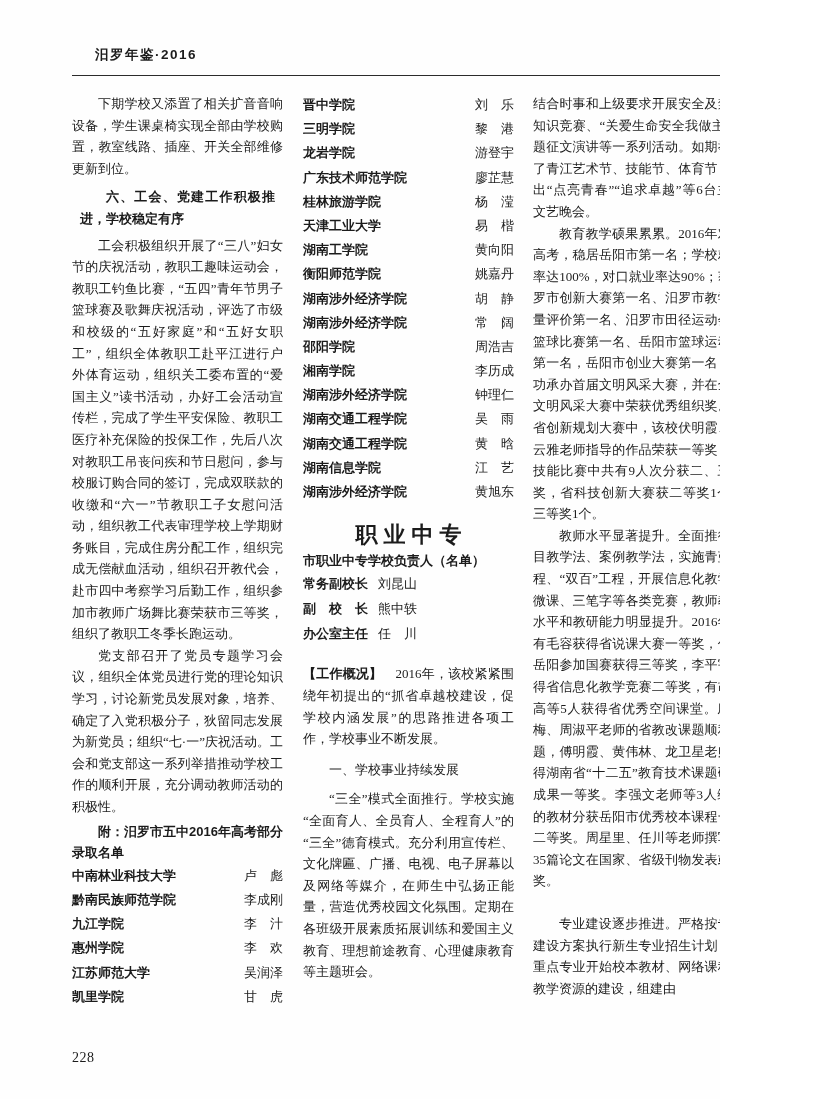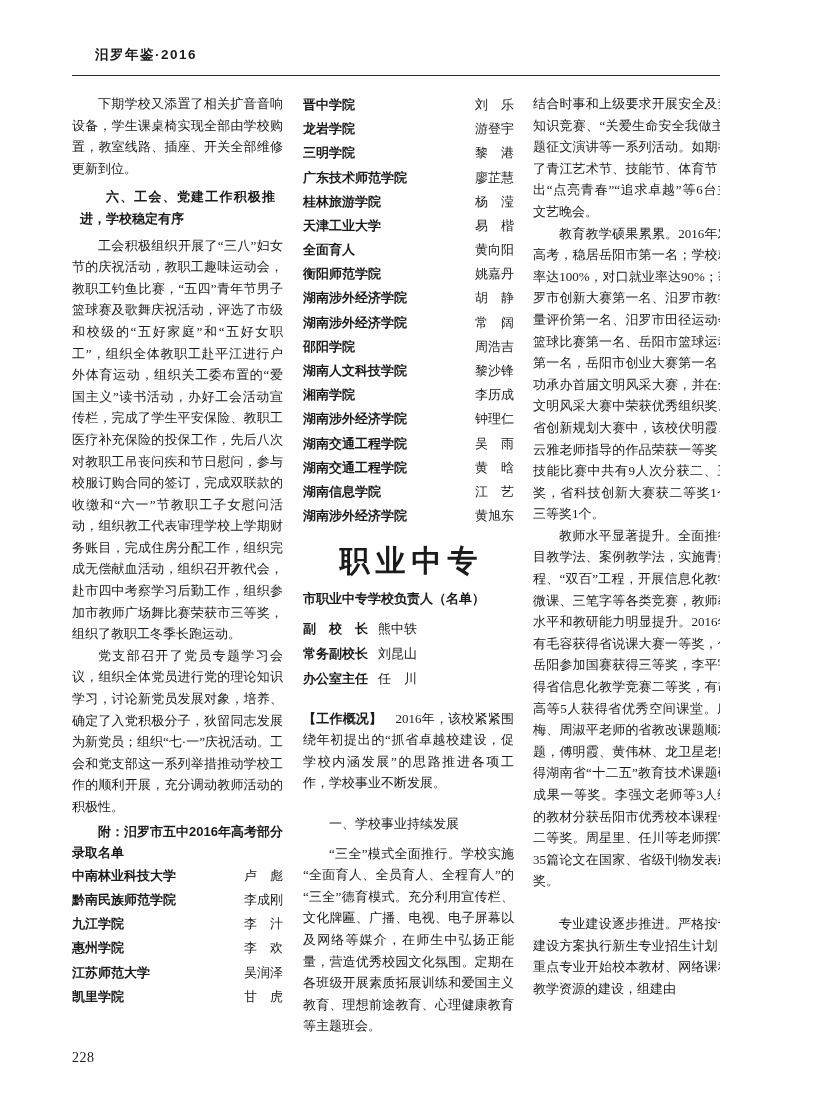--- a/index.html
+++ b/index.html
@@ -59,59 +59,58 @@
   .appendix {
     font-family: "Liberation Sans", "DejaVu Sans", sans-serif;
     font-weight: bold;
     text-indent: 2em;
     margin-top: 3px;
   }
 
   .adm-row {
     display: flex;
     justify-content: space-between;
-    align-items: flex-end;
+    align-items: flex-start;
     height: 24.2px;
     line-height: 24.2px;
   }
   .adm-school {
     font-family: "Liberation Sans", "DejaVu Sans", sans-serif;
     font-weight: bold;
     white-space: nowrap;
   }
   .adm-name { white-space: nowrap; }
 
   .section-title {
-    font-family: Liberation Sans, sans-serif;
-    font-weight: bold;
-    font-size: 30px;
+    font-family: Liberation Mono, monospace;
+    font-weight: bold;
+    font-size: 22px;
     text-align: center;
     letter-spacing: 6px;
     text-indent: 6px;
-    margin: 22px 0 16px;
+    margin: 22px 0 2px;
   }
   .leaders-heading {
     font-family: "Liberation Sans", "DejaVu Sans", sans-serif;
     font-weight: bold;
-    margin-bottom: 6px;
     text-indent: 0;
   }
   .leader-row { line-height: 25px; }
   .leader-title {
     font-family: "Liberation Sans", "DejaVu Sans", sans-serif;
     font-weight: bold;
     margin-right: 10px;
   }
 
   .overview { margin-top: 17px; }
   .bold-label {
     font-family: Liberation Sans, sans-serif;
     font-weight: bold;
   }
-  .sub-heading { text-indent: 2em; margin: 19px 0 8px; }
+  .sub-heading { text-indent: 2em; margin: 9px 0 8px; }
   .para-gap { margin-top: 21px; }
 
   .page-number {
     position: absolute;
     left: 72px;
     top: 1050px;
     font-size: 14px;
     letter-spacing: 0.5px;
   }
 </style>
@@ -158,64 +157,60 @@
     </div>
   </div>
 
   <div class="col col-mid">
     <div class="adm-list">
       <div class="adm-row">
         <span class="adm-school">晋中学院</span>
         <span class="adm-name">刘　乐</span>
       </div>
       <div class="adm-row">
+        <span class="adm-school">三明学院</span>
+        <span class="adm-name">黎　港</span>
+      </div>
+      <div class="adm-row">
         <span class="adm-school">龙岩学院</span>
         <span class="adm-name">游登宇</span>
       </div>
       <div class="adm-row">
-        <span class="adm-school">三明学院</span>
-        <span class="adm-name">黎　港</span>
-      </div>
-      <div class="adm-row">
         <span class="adm-school">广东技术师范学院</span>
         <span class="adm-name">廖芷慧</span>
       </div>
       <div class="adm-row">
         <span class="adm-school">桂林旅游学院</span>
         <span class="adm-name">杨　滢</span>
       </div>
       <div class="adm-row">
         <span class="adm-school">天津工业大学</span>
         <span class="adm-name">易　楷</span>
       </div>
       <div class="adm-row">
-        <span class="adm-school">全面育人</span>
+        <span class="adm-school">湖南工学院</span>
         <span class="adm-name">黄向阳</span>
       </div>
       <div class="adm-row">
         <span class="adm-school">衡阳师范学院</span>
         <span class="adm-name">姚嘉丹</span>
       </div>
       <div class="adm-row">
         <span class="adm-school">湖南涉外经济学院</span>
         <span class="adm-name">胡　静</span>
       </div>
       <div class="adm-row">
         <span class="adm-school">湖南涉外经济学院</span>
         <span class="adm-name">常　阔</span>
       </div>
       <div class="adm-row">
         <span class="adm-school">邵阳学院</span>
         <span class="adm-name">周浩吉</span>
       </div>
       <div class="adm-row">
-        <span class="adm-school">湖南人文科技学院</span>
-        <span class="adm-name">黎沙锋</span>
-      </div>
-      <div class="adm-row">
         <span class="adm-school">湘南学院</span>
         <span class="adm-name">李历成</span>
       </div>
       <div class="adm-row">
         <span class="adm-school">湖南涉外经济学院</span>
         <span class="adm-name">钟理仁</span>
       </div>
       <div class="adm-row">
         <span class="adm-school">湖南交通工程学院</span>
         <span class="adm-name">吴　雨</span>
@@ -233,24 +228,24 @@
         <span class="adm-name">黄旭东</span>
       </div>
     </div>
 
     <h2 class="section-title">职业中专</h2>
 
     <p class="leaders-heading">市职业中专学校负责人（名单）</p>
 
     <div class="leaders">
       <div class="leader-row">
+        <span class="leader-title">常务副校长</span><span class="leader-name">刘昆山</span>
+      </div>
+      <div class="leader-row">
         <span class="leader-title">副　校　长</span><span class="leader-name">熊中轶</span>
-      </div>
-      <div class="leader-row">
-        <span class="leader-title">常务副校长</span><span class="leader-name">刘昆山</span>
       </div>
       <div class="leader-row">
         <span class="leader-title">办公室主任</span><span class="leader-name">任　川</span>
       </div>
     </div>
 
     <p class="body-p noindent overview">
       <span class="bold-label">【工作概况】</span><span>　2016年，该校紧紧围绕年初提出的“抓省卓越校建设，促学校内涵发展”的思路推进各项工作，学校事业不断发展。</span>
     </p>
 

